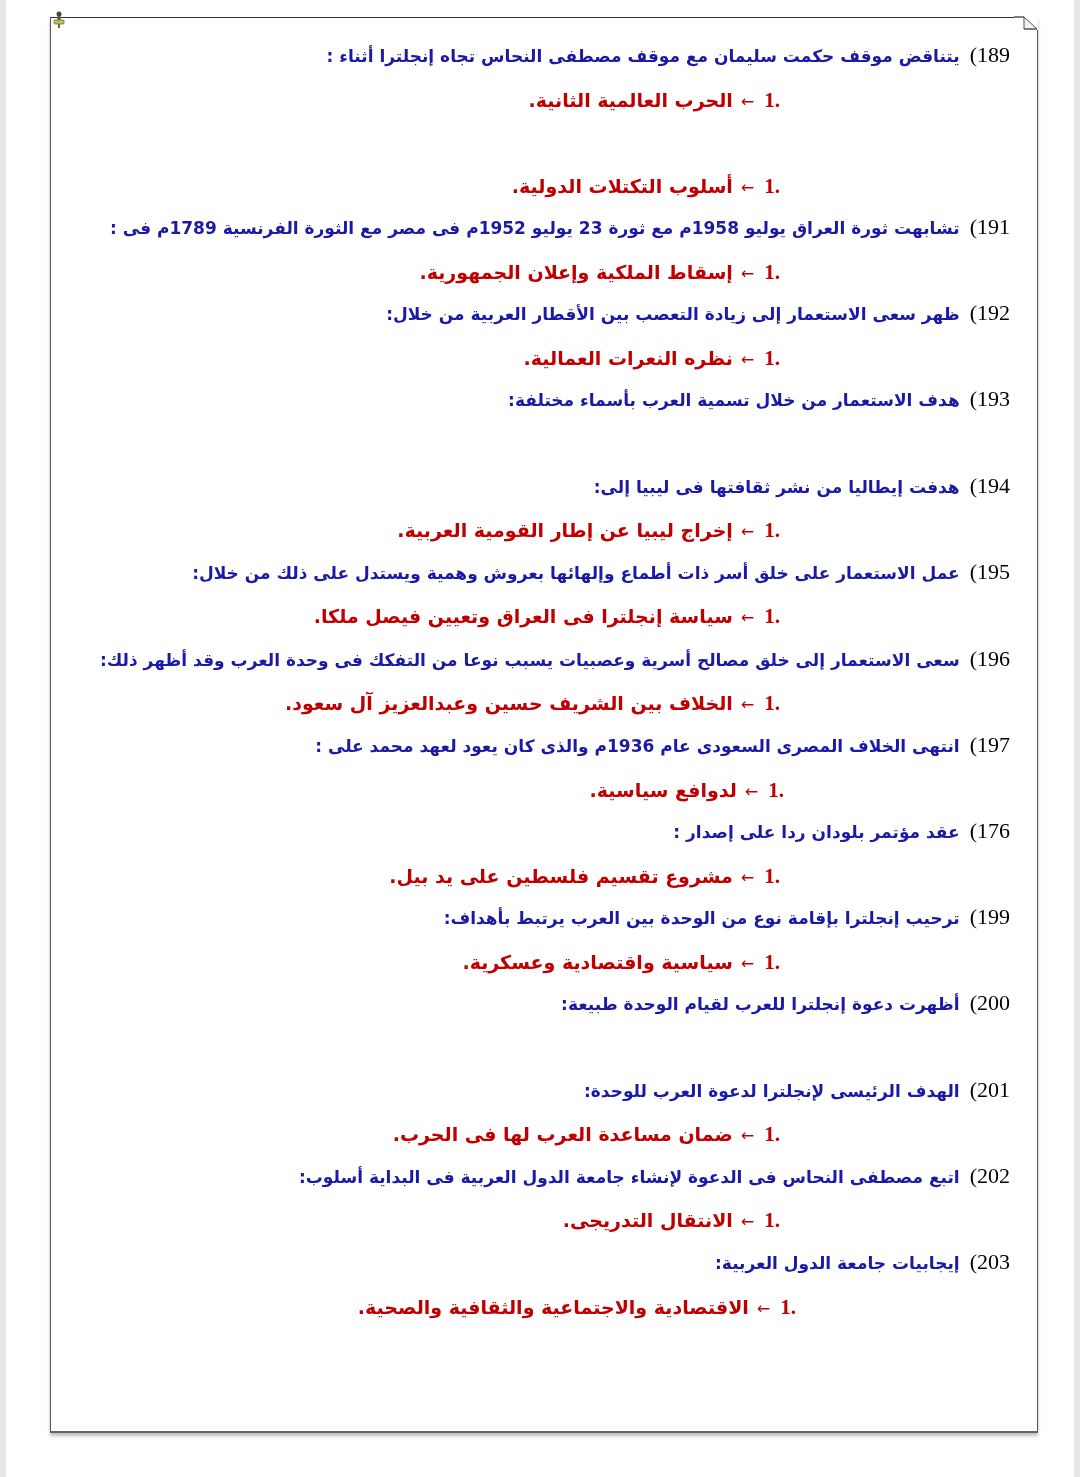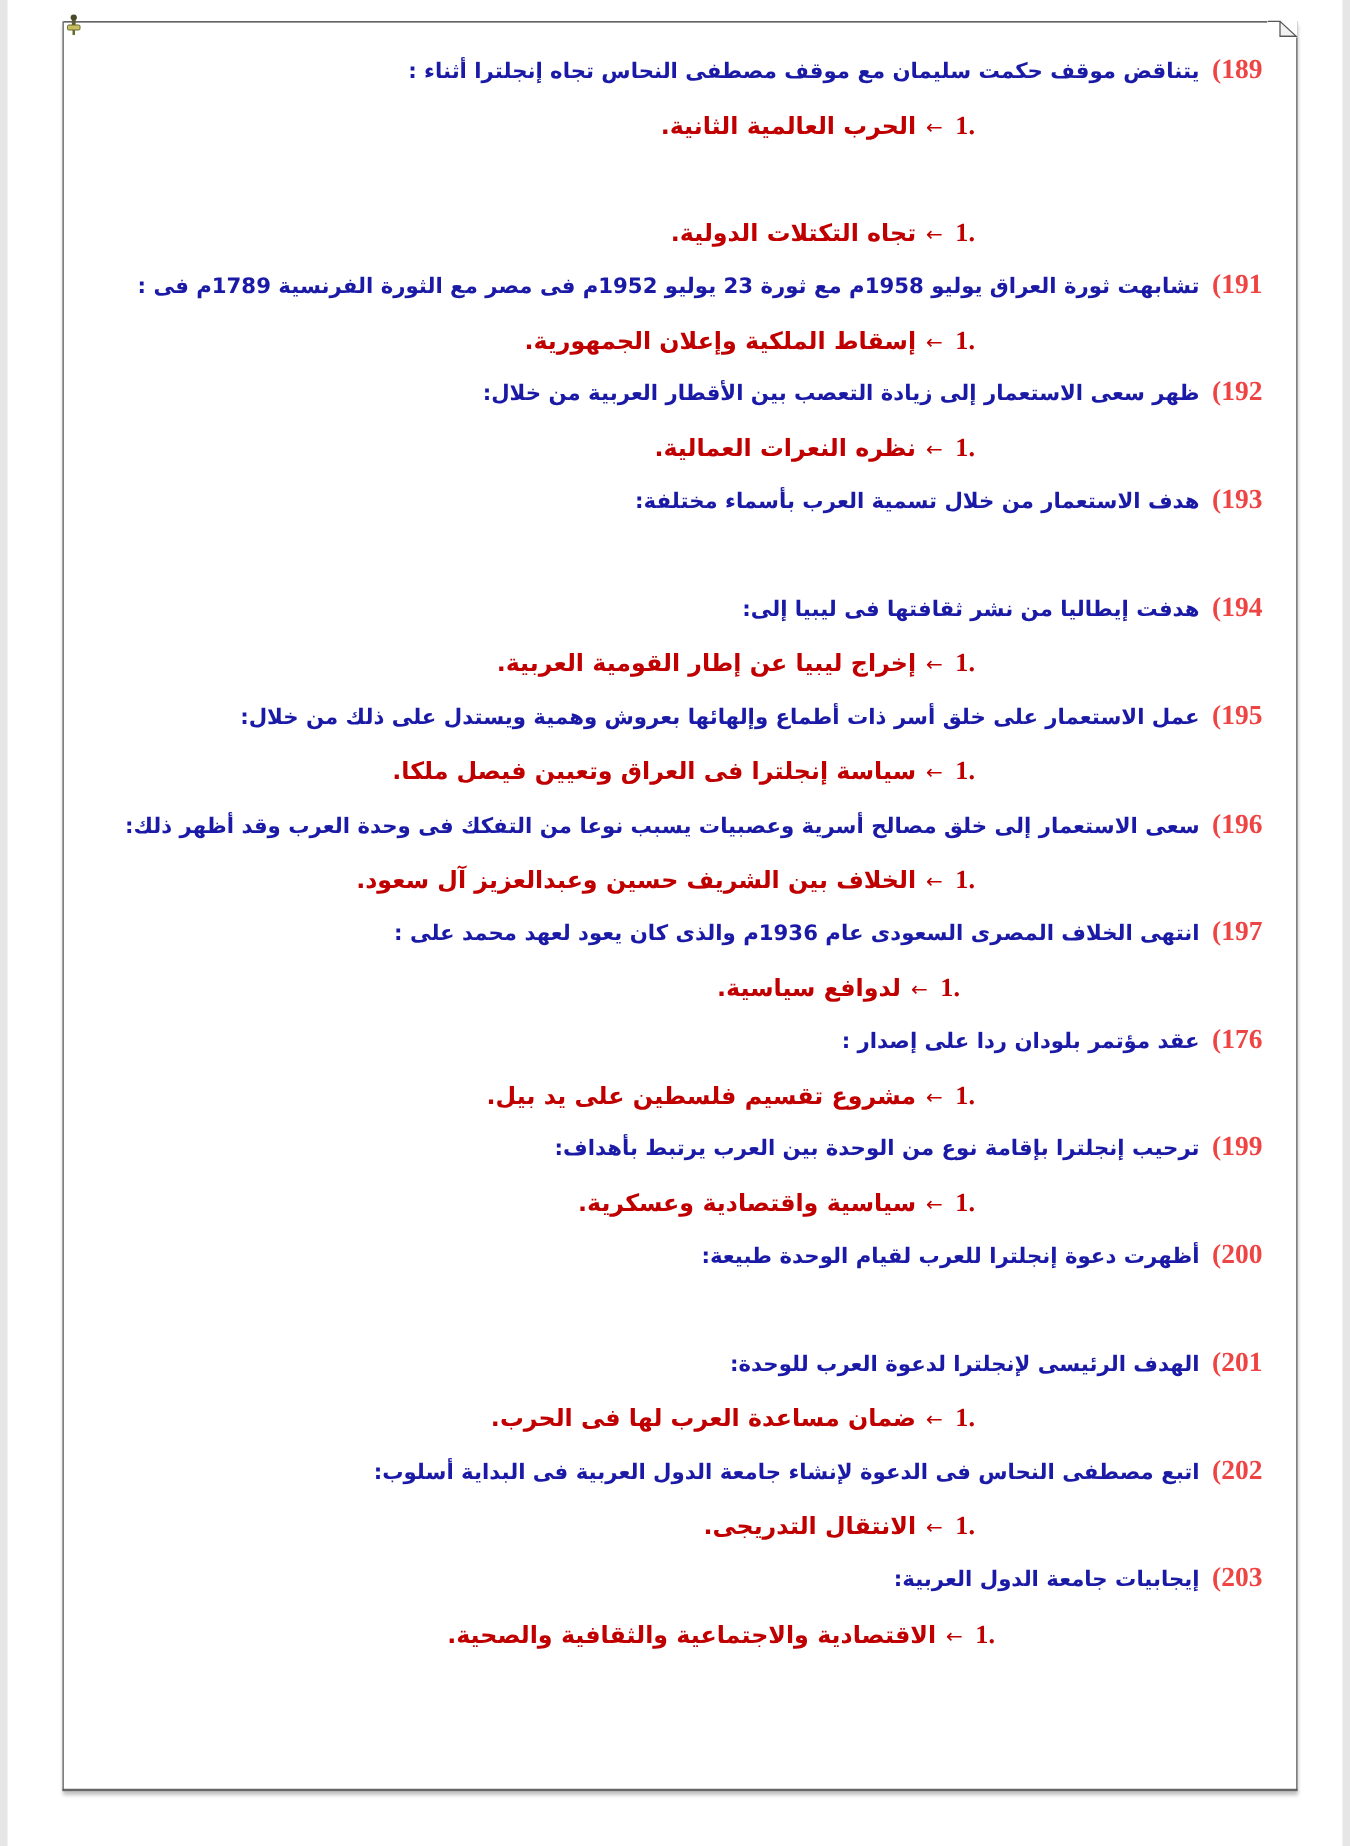--- a/index.html
+++ b/index.html
@@ -45,22 +45,22 @@
       color: #1a1aa6;
       font-family: "DejaVu Sans", sans-serif;
       font-size: 17px;
       font-weight: bold;
       line-height: 26px;
       height: 26px;
     }
     .q .num {
       font-family: "Liberation Serif", serif;
       font-size: 22px;
-      font-weight: bold;
-      color: #ef4444;
+      font-weight: normal;
+      color: #000000;
       margin-left: 10px;
     }
     .a {
       position: absolute;
       direction: rtl;
       white-space: nowrap;
       color: #c00000;
       font-family: "DejaVu Sans", sans-serif;
       font-size: 19px;
       font-weight: bold;
@@ -112,21 +112,21 @@
 <div class="rows">
 
   <div class="q" style="top:42px">
     <span class="num">189)</span><span>يتناقض موقف حكمت سليمان مع موقف مصطفى النحاس تجاه إنجلترا أثناء  :</span>
   </div>
   <div class="a" style="top:86px; right:300px">
     <span class="marker">.1</span><span class="arrow">←</span><span>الحرب العالمية الثانية.</span>
   </div>
 
   <div class="a" style="top:172px; right:300px">
-    <span class="marker">.1</span><span class="arrow">←</span><span>تجاه التكتلات الدولية.</span>
+    <span class="marker">.1</span><span class="arrow">←</span><span>أسلوب التكتلات الدولية.</span>
   </div>
 
   <div class="q" style="top:214px">
     <span class="num">191)</span><span>تشابهت ثورة العراق يوليو 1958م مع ثورة 23 يوليو 1952م فى مصر مع الثورة الفرنسية 1789م فى :</span>
   </div>
   <div class="a" style="top:258px; right:300px">
     <span class="marker">.1</span><span class="arrow">←</span><span>إسقاط الملكية وإعلان الجمهورية.</span>
   </div>
 
   <div class="q" style="top:300px">
@@ -157,21 +157,21 @@
   <div class="q" style="top:646px">
     <span class="num">196)</span><span>سعى الاستعمار إلى خلق مصالح أسرية وعصبيات يسبب نوعا من التفكك فى وحدة العرب وقد أظهر ذلك:</span>
   </div>
   <div class="a" style="top:689px; right:300px">
     <span class="marker">.1</span><span class="arrow">←</span><span>الخلاف بين الشريف حسين وعبدالعزيز آل سعود.</span>
   </div>
 
   <div class="q" style="top:732px">
     <span class="num">197)</span><span>انتهى الخلاف المصرى السعودى عام 1936م والذى كان يعود لعهد محمد على :</span>
   </div>
-  <div class="a" style="top:776px; right:312px">
+  <div class="a" style="top:776px; right:296px">
     <span class="marker">.1</span><span class="arrow">←</span><span>لدوافع سياسية.</span>
   </div>
 
   <div class="q" style="top:818px">
     <span class="num">176)</span><span>عقد مؤتمر بلودان ردا على إصدار  :</span>
   </div>
   <div class="a" style="top:862px; right:300px">
     <span class="marker">.1</span><span class="arrow">←</span><span>مشروع تقسيم فلسطين على يد بيل.</span>
   </div>
 

